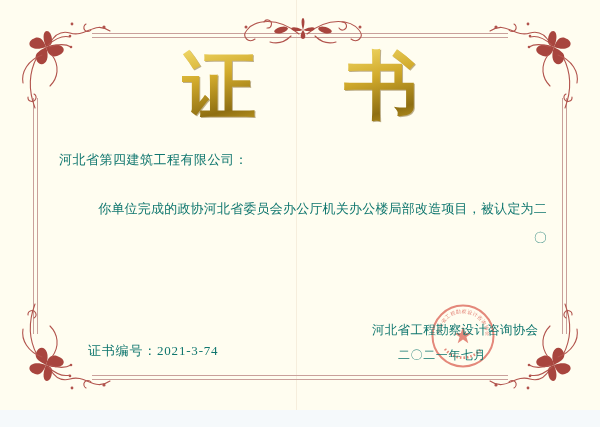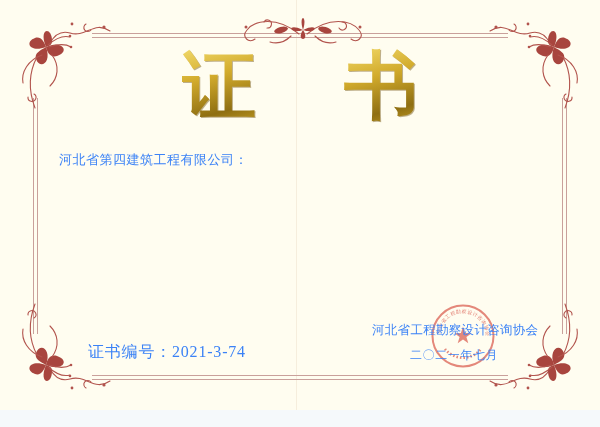--- a/index.html
+++ b/index.html
@@ -22,40 +22,40 @@
   .title{
     position:absolute;left:0;right:0;top:46px;
     display:flex;justify-content:center;gap:88px;
     font-size:74px;line-height:1.1;font-weight:700;
   }
   .title span{
     background:linear-gradient(165deg,#f0d767 4%,#d2ab2c 38%,#8f6f12 76%,#c9a227 100%);
     -webkit-background-clip:text;background-clip:text;color:transparent;
     filter:drop-shadow(1px 1.2px 0.6px rgba(110,80,10,0.45));
   }
-  .txt{color:#3b82f6;text-align:right;}
+  .txt{color:#0f766e;text-align:right;}
   .recipient{
     position:absolute;left:59px;top:151px;
     font-size:13px;letter-spacing:0.5px;
   }
   .body-block{
     position:absolute;left:59px;top:194px;width:488px;
     font-size:13px;letter-spacing:0.2px;line-height:29px;
   }
   .body-line.indent{text-indent:27px;}
   .certno{
     position:absolute;left:88px;top:342px;
-    font-size:16px;letter-spacing:0.8px;
+    font-size:13px;letter-spacing:0.8px;
   }
   .issuer{
     position:absolute;left:372px;top:322px;
     font-size:12.5px;letter-spacing:0.3px;
   }
   .issue-date{
-    position:absolute;left:410px;top:347px;
+    position:absolute;left:398px;top:347px;
     font-size:12px;letter-spacing:0.6px;
   }
   .seal-svg{
     position:absolute;left:423px;top:296px;width:80px;height:80px;
     opacity:0.8;mix-blend-mode:multiply;
   }
   .bottom-strip{
     position:absolute;left:0;bottom:0;width:600px;height:17px;
     background:#f5f9fb;
   }
@@ -140,20 +140,21 @@
   </svg>
 
   <div class="title">
     <span>证</span>
     <span>书</span>
   </div>
 
   <div class="recipient txt">河北省第四建筑工程有限公司：</div>
 
   <div class="body-block txt">
+    <div class="body-line indent">你单位完成的政协河北省委员会办公厅机关办公楼局部改造项目，被认定为二〇</div>
   </div>
 
   <div class="certno txt">
     <span>证书编号：</span><span>2021-3-74</span>
   </div>
 
   <div class="issuer txt">河北省工程勘察设计咨询协会</div>
   <div class="issue-date txt">二〇二一年七月</div>
 
   <div class="bottom-strip"></div>

